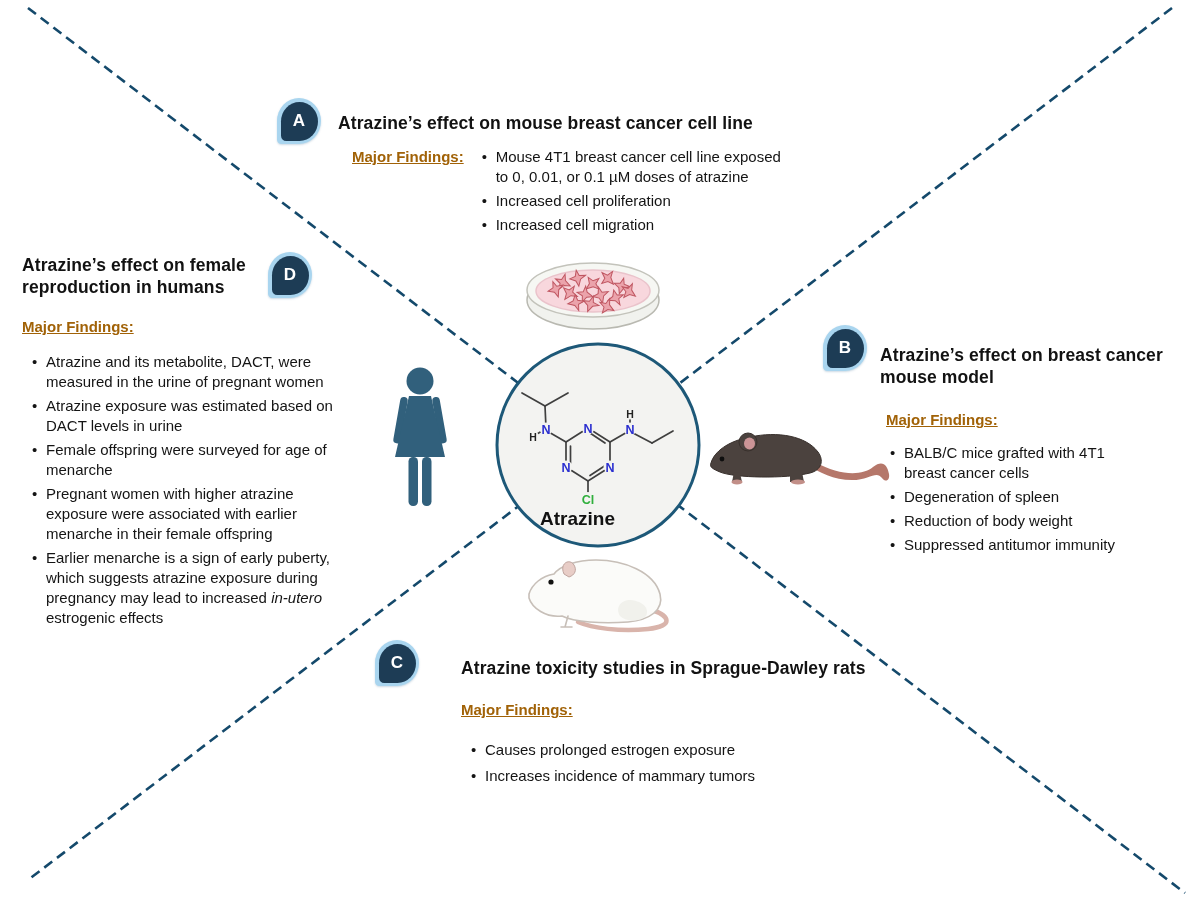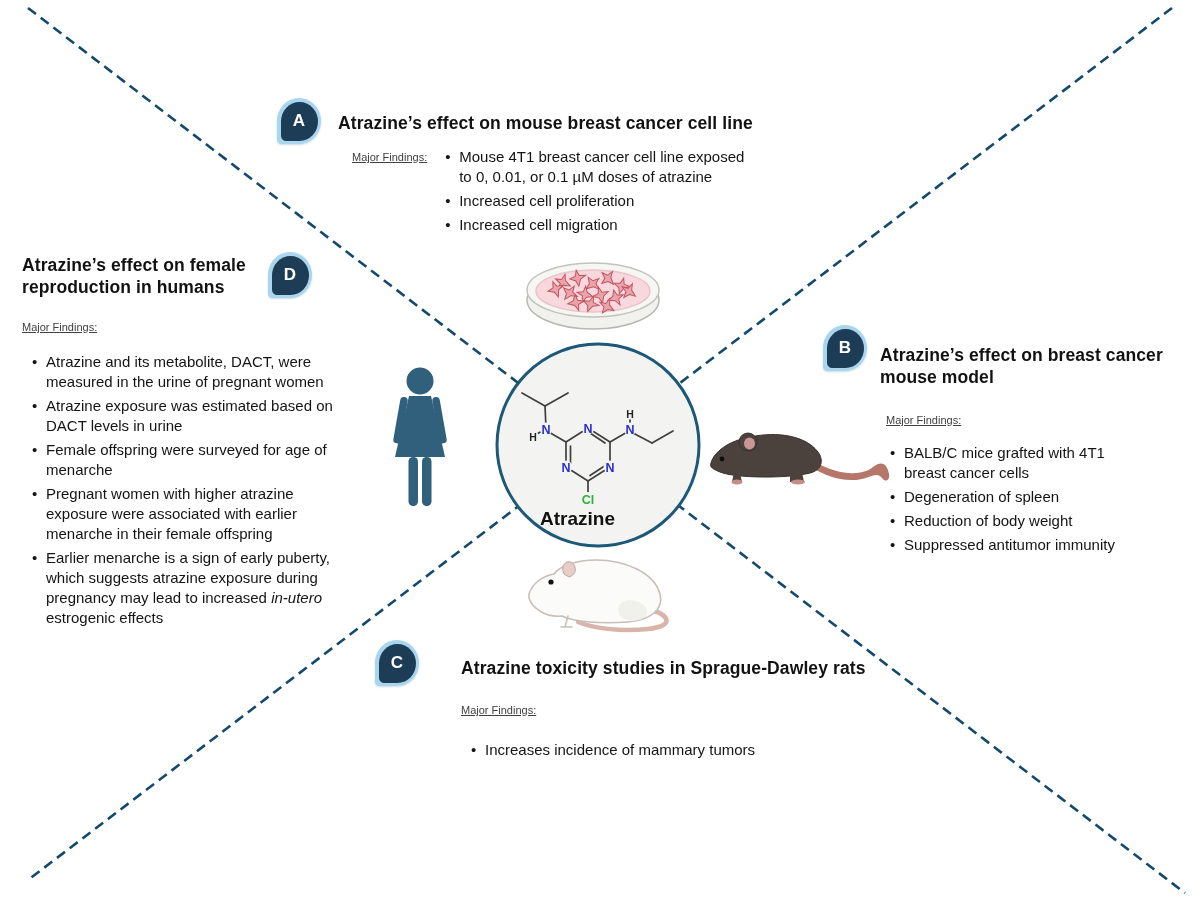--- a/index.html
+++ b/index.html
@@ -5,21 +5,21 @@
   html,body{margin:0;padding:0;background:#ffffff;}
   .stage{
     position:relative;width:1200px;height:900px;background:#ffffff;overflow:hidden;
     font-family:"Liberation Sans",sans-serif;color:#171717;
   }
   .abs{position:absolute;}
   svg{display:block;}
 
   
   .sec-title{font-size:17.5px;font-weight:bold;line-height:22px;color:#121212;letter-spacing:.1px;}
-  .findings-label{font-size:11px;line-height:20px;text-decoration:underline;color:#404040;}
+  .findings-label{font-size:15px;line-height:20px;text-decoration:underline;color:#a16207;font-weight:bold;}
   ul.findings-list{list-style:none;margin:0;padding:0;font-size:15px;line-height:20px;color:#141414;}
   ul.findings-list li{position:relative;padding-left:16px;margin-bottom:4px;}
   ul.findings-list li::before{content:"\2022";position:absolute;left:2px;top:0;}
   ul.gap6 li{margin-bottom:6px;}
 
   .sec-a{left:338px;top:112px;width:482px;}
   .sec-a .row{display:flex;align-items:flex-start;margin-top:13px;}
   .sec-a .findings-label{margin-left:14px;flex:none;}
   .sec-a ul{margin-left:16px;width:314px;}
 
@@ -190,20 +190,21 @@
         <li>Degeneration of spleen</li>
         <li>Reduction of body weight</li>
         <li>Suppressed antitumor immunity</li>
       </ul>
   </div>
 
   <div class="abs sec-c">
     <div class="sec-title">Atrazine toxicity studies in Sprague-Dawley rats</div>
     <span class="findings-label">Major Findings:</span>
     <ul class="findings-list gap6">
+        <li>Causes prolonged estrogen exposure</li>
         <li>Increases incidence of mammary tumors</li>
       </ul>
   </div>
 
   <div class="abs sec-d">
     <div class="sec-title">Atrazine’s effect on female reproduction in humans</div>
     <span class="findings-label">Major Findings:</span>
     <ul class="findings-list">
         <li>Atrazine and its metabolite, DACT, were measured in the urine of pregnant women</li>
         <li>Atrazine exposure was estimated based on DACT levels in urine</li>

